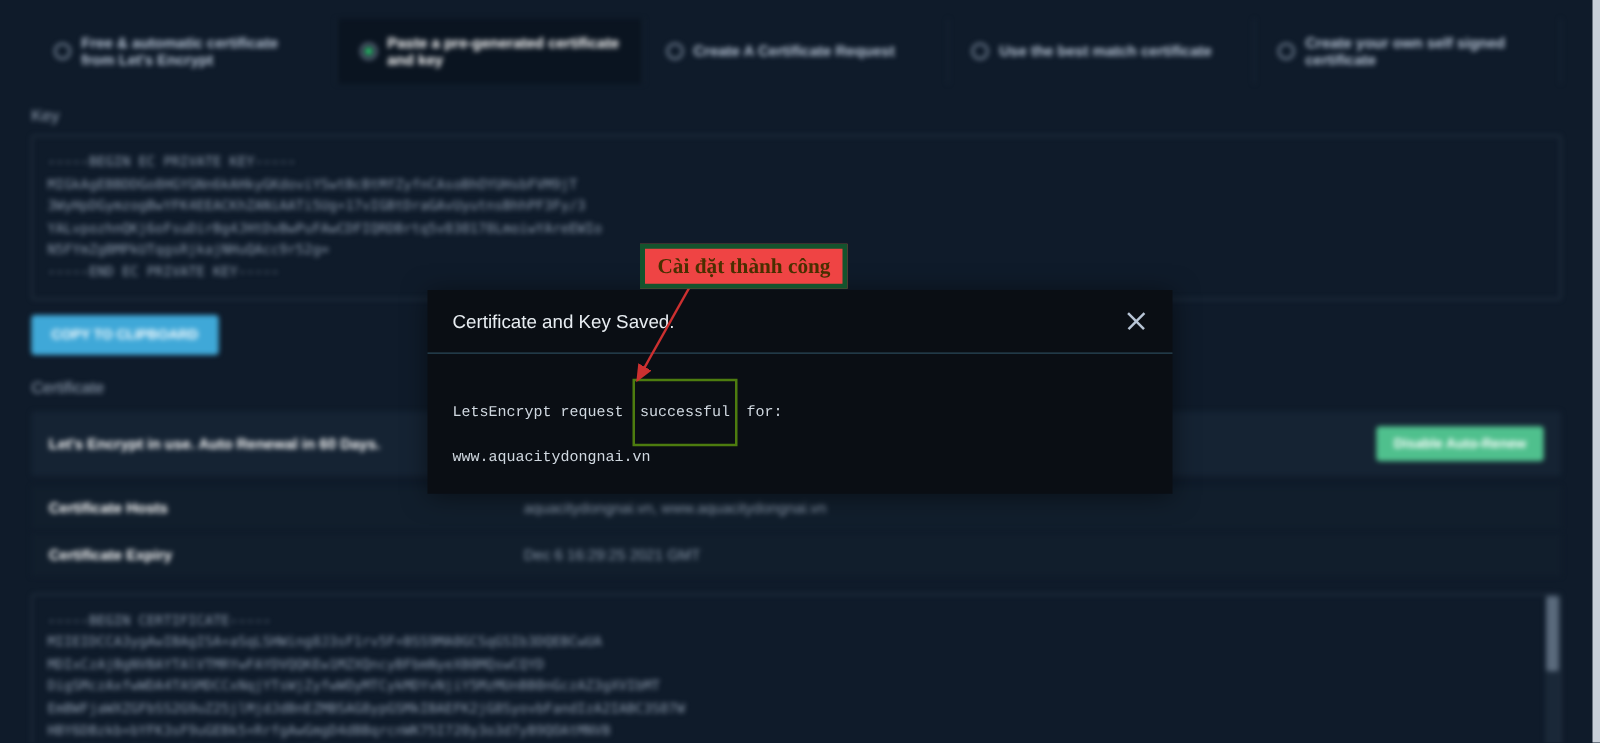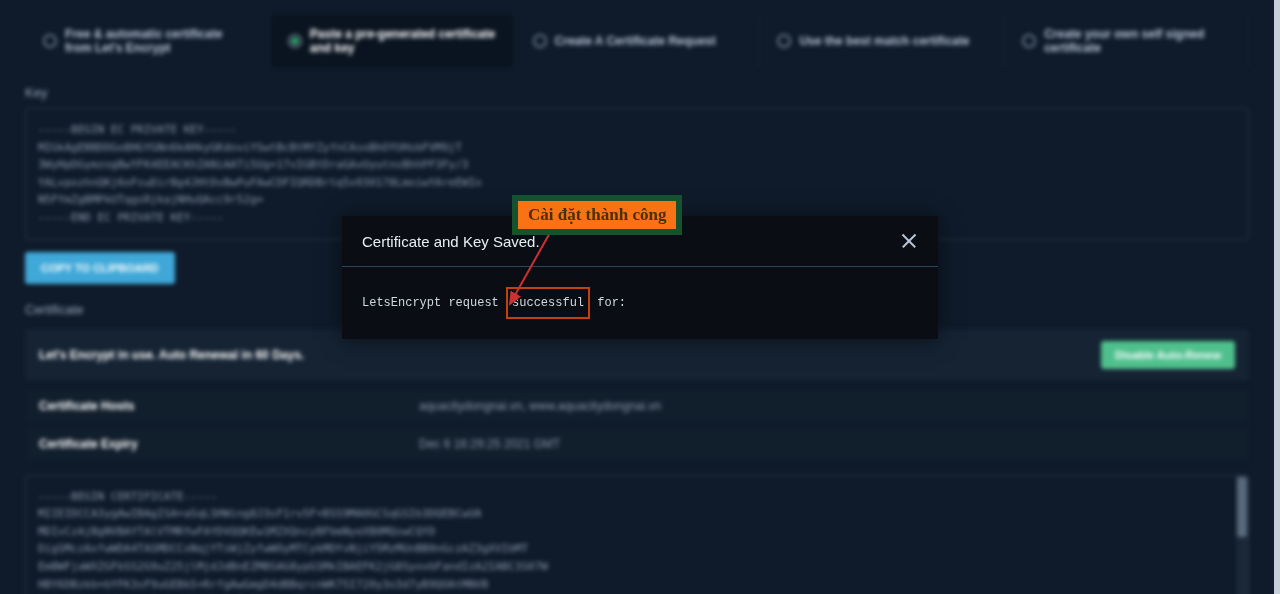--- a/index.html
+++ b/index.html
@@ -152,21 +152,21 @@
   width: 10px;
   height: 60px;
   background: #5a6a7c;
   border-radius: 2px;
 }
 
 
 .modal {
   position: absolute;
   left: 342px;
-  top: 216px;
+  top: 232px;
   width: 596px;
   background: #0a0e14;
   box-shadow: 0 2px 20px rgba(0,0,0,0.5);
 }
 .modal-header {
   display: flex;
   justify-content: space-between;
   align-items: center;
   padding: 16px 20px;
   border-bottom: 1px solid #2a4858;
@@ -195,32 +195,32 @@
 .close-icon::before { transform: rotate(45deg); }
 .close-icon::after { transform: rotate(-45deg); }
 .modal-body {
   padding: 20px;
   font-family: 'Courier New', monospace;
   font-size: 12px;
   color: #d0d8e0;
   line-height: 1.5;
 }
 .success-word {
-  border: 2px solid #c2410c;
-  padding: 5px 4px;
+  border: 2px solid #4d7c0f;
+  padding: 16px 4px;
   display: inline-block;
 }
 
 
 .callout {
   position: absolute;
   left: 512px;
   top: 195px;
-  background: #f97316;
-  border: 6px solid #14532d;
+  background: #ef4444;
+  border: 4px solid #14532d;
   padding: 4px 10px;
   font-family: 'Times New Roman', serif;
   font-weight: 700;
   font-size: 17px;
   color: #4a2f00;
   z-index: 10;
   text-align: center;
 }
 .arrow-svg {
   position: absolute;
@@ -306,20 +306,21 @@
   <div class="modal-header">
     <span class="modal-title">Certificate and Key Saved.</span>
     <span class="close-icon"></span>
   </div>
   <div class="modal-body">
     <div>
       <span>LetsEncrypt request</span>
       <span class="success-word">successful</span>
       <span>for:</span>
     </div>
+    <div>www.aquacitydongnai.vn</div>
   </div>
 </div>
 
 <div class="callout">Cài đặt thành công</div>
 <svg class="arrow-svg" width="100" height="100">
   <defs>
     <marker id="arrowhead" markerWidth="8" markerHeight="8" refX="6" refY="3" orient="auto">
       <polygon points="0 0, 7 3, 0 6" fill="#cc3030"></polygon>
     </marker>
   </defs>

